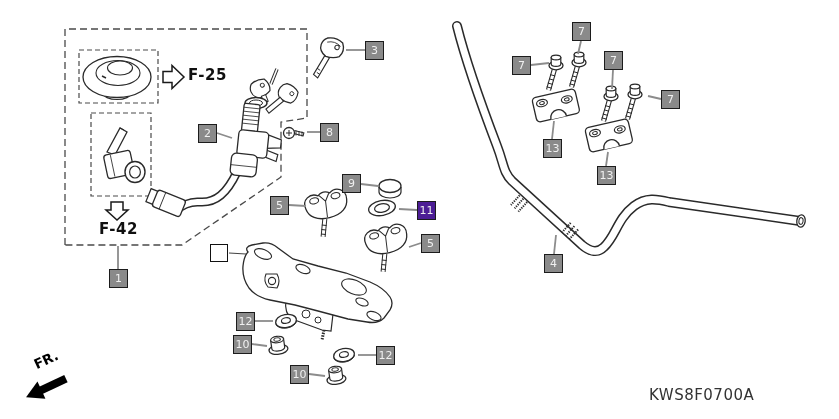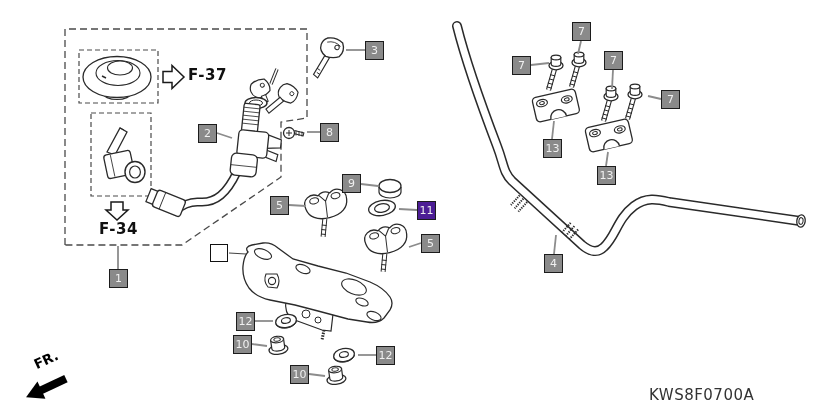--- a/index.html
+++ b/index.html
@@ -251,22 +251,22 @@
     <line x1="252" y1="344" x2="267" y2="346"></line>
     <line x1="309" y1="374" x2="325" y2="376"></line>
     <line x1="417" y1="210" x2="399" y2="209"></line>
     <line x1="255" y1="321" x2="273" y2="321"></line>
     <line x1="376" y1="355" x2="358" y2="355"></line>
     <line x1="552" y1="139" x2="554" y2="121"></line>
     <line x1="606" y1="166" x2="608" y2="152"></line>
   </g>
 </svg>
 
-<div class="ref-tag" style="left:188px;top:66px;">F-37</div>
-<div class="ref-tag" style="left:99px;top:220px;">F-34</div>
+<div class="ref-tag" style="left:188px;top:66px;">F-25</div>
+<div class="ref-tag" style="left:99px;top:220px;">F-42</div>
 <div class="fr-text">FR.</div>
 <div class="code-text">KWS8F0700A</div>
 
 <div class="whitebox" style="left: 210px; top: 244px;"></div>
 
 <div>
       <div class="plabel" style="left: 109px; top: 269px; background: rgb(138, 138, 138); border-color: rgb(28, 28, 28); color: rgb(240, 240, 240);">1</div>
       <div class="plabel" style="left: 198px; top: 124px; background: rgb(138, 138, 138); border-color: rgb(28, 28, 28); color: rgb(240, 240, 240);">2</div>
       <div class="plabel" style="left: 365px; top: 41px; background: rgb(138, 138, 138); border-color: rgb(28, 28, 28); color: rgb(240, 240, 240);">3</div>
       <div class="plabel" style="left: 544px; top: 254px; background: rgb(138, 138, 138); border-color: rgb(28, 28, 28); color: rgb(240, 240, 240);">4</div>

